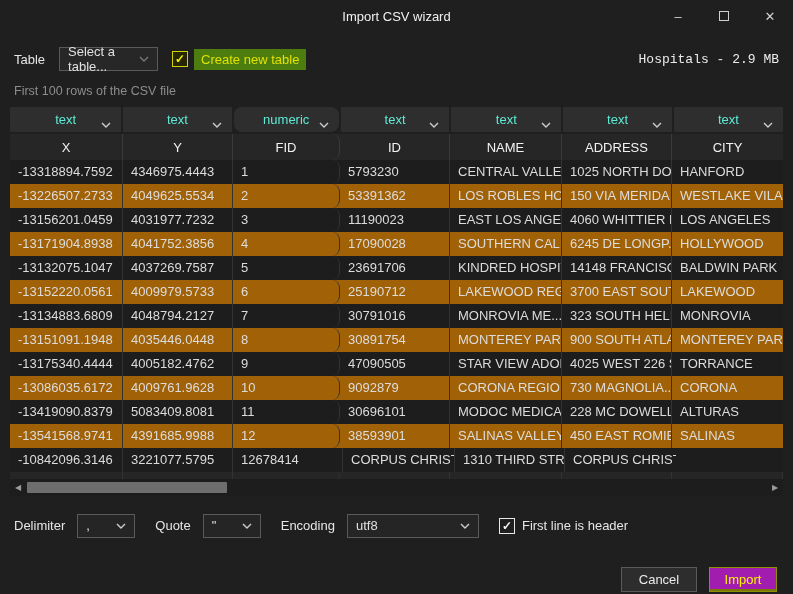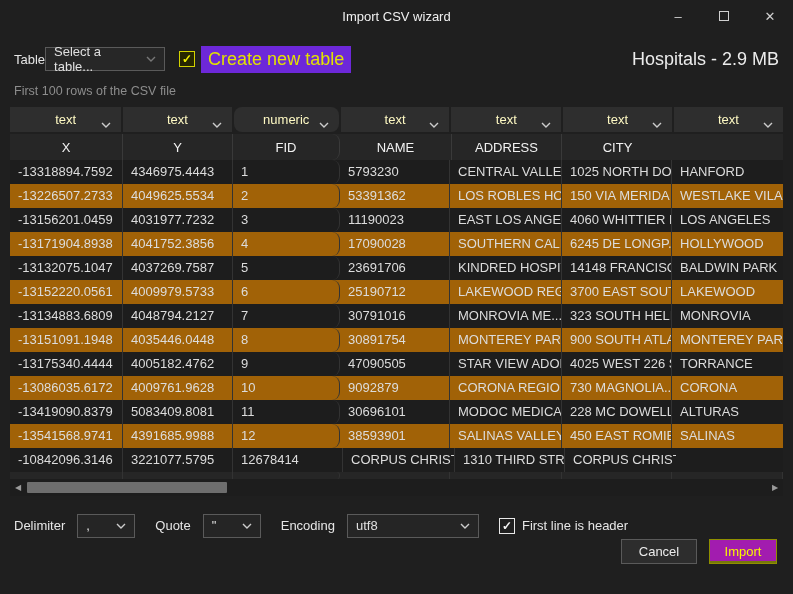--- a/index.html
+++ b/index.html
@@ -16,39 +16,39 @@
   .win-btn { width:46px; height:32px; display:flex; align-items:center; justify-content:center; color:#d0d0d0; font-size:13px; cursor:default; }
   .max-glyph { width:10px; height:10px; border:1px solid #d0d0d0; display:inline-block; }
   
   .toolbar { display:flex; align-items:center; padding:0 14px; margin-top:14px; height:26px; font-size:13px; }
   .lbl { color:#e6e6e6; }
   .select {
     height:24px; background:#272727; border:1px solid #5a5a5a; display:flex; align-items:center;
     padding:0 8px; font-size:13px; color:#e0e0e0; justify-content:space-between; cursor:default;
   }
   .select .chev { margin-left:10px; display:flex; align-items:center; }
-  .table-select { width:120px; }
+  .table-select { width:99px; margin-left:14px; }
   .table-select .chev svg path { stroke:#777; }
   .cnt-box {
     width:16px; height:16px; margin-left:14px; background:#262600; border:1px solid #d2d200;
     display:flex; align-items:center; justify-content:center; color:#f2f200; font-size:12px; font-weight:bold;
   }
-  .cnt-label { margin-left:6px; padding:3px 7px; background:#6d28d9; color:#e2e200; font-size:18px; }
+  .cnt-label { margin-left:6px; padding:3px 7px; background:#4d7c0f; color:#e2e200; font-size:13px; }
   .spacer { flex:1; }
-  .file-info { font-size:18px; color:#ececec; }
+  .file-info { font-size:13px; color:#ececec;font-family:Liberation Mono, monospace; }
   
   .caption { margin:12px 14px 0; font-size:12.5px; color:#8d8d8d; }
   
   .grid { margin:9px 10px 0; width:773px; font-size:13px; }
   .col0{width:113px;} .col1{width:110px;} .col2{width:107px;border-radius:8px;} .col3{width:110px;}
   .col4{width:112px;} .col5{width:110px;} .col6{width:111px;}
   .type-row { display:flex; height:25px; margin-bottom:2px; }
   .type-cell {
     background:#2e2e2e; margin-right:2px; position:relative; display:flex;
-    align-items:center; justify-content:center; color:#fef9c3; cursor:default;
+    align-items:center; justify-content:center; color:#5eead4; cursor:default;
   }
   .type-cell:last-child { margin-right:0; }
   .type-cell .chev { position:absolute; right:10px; top:9px; }
   .header-row { display:flex; height:26px; background:#262626; }
   .header-cell {
     display:flex; align-items:center; justify-content:center; color:#f2f2f2;
     border-right:1px solid #3a3a3a;
   }
   .header-cell:last-child { border-right:none; }
   .grid-row { display:flex; height:24px; }
@@ -71,21 +71,21 @@
   .opt-select { margin-left:12px; background:#252525; }
   .w-small { width:58px; }
   .w-wide  { width:132px; }
   .gap { width:20px; }
   .flh-box {
     width:16px; height:16px; background:#1f1f1f; border:1px solid #e8e8e8;
     display:flex; align-items:center; justify-content:center; color:#f5f5f5; font-size:12px; font-weight:bold;
   }
   .flh-label { margin-left:7px; }
   
-  .actions { display:flex; justify-content:flex-end; align-items:center; padding:0 16px; margin-top:0; }
+  .actions { display:flex; justify-content:flex-end; align-items:center; padding:0 16px; margin-top:28px; }
   .btn { height:25px; font-size:13px; display:flex; align-items:center; justify-content:center; cursor:default; }
   .btn-cancel { width:76px; background:#2d2d2d; border:1px solid #5a5a5a; color:#ececec; margin-right:12px; }
   .btn-import { width:68px; background:#a21caf; border:1px solid #8f8f00; color:#f7f700; box-shadow:inset 0 -2px 0 #77770a; }
 </style>
 </head>
 <body>
 
 <div class="window">
 
   <div class="titlebar">
@@ -165,20 +165,21 @@
           <div class="" style="display: inline;">text</div>
           <div class="chev"><svg width="10" height="6" viewBox="0 0 10 6">
               <path d="M1 1l4 4 4-4" stroke="#ccc" stroke-width="1.4" fill="none"></path>
             </svg></div>
         </div>
       </div>
     <div class="header-row">
         <div class="header-cell col0">X</div>
         <div class="header-cell col1">Y</div>
         <div class="header-cell col2">FID</div>
+        <div class="header-cell col3">ID</div>
         <div class="header-cell col4">NAME</div>
         <div class="header-cell col5">ADDRESS</div>
         <div class="header-cell col6">CITY</div>
       </div>
     <div>
         <div class="grid-row odd">
           <div class="cell col0">-13318894.7592</div>
           <div class="cell col1">4346975.4443</div>
           <div class="cell col2">1</div>
           <div class="cell col3">5793230</div>

